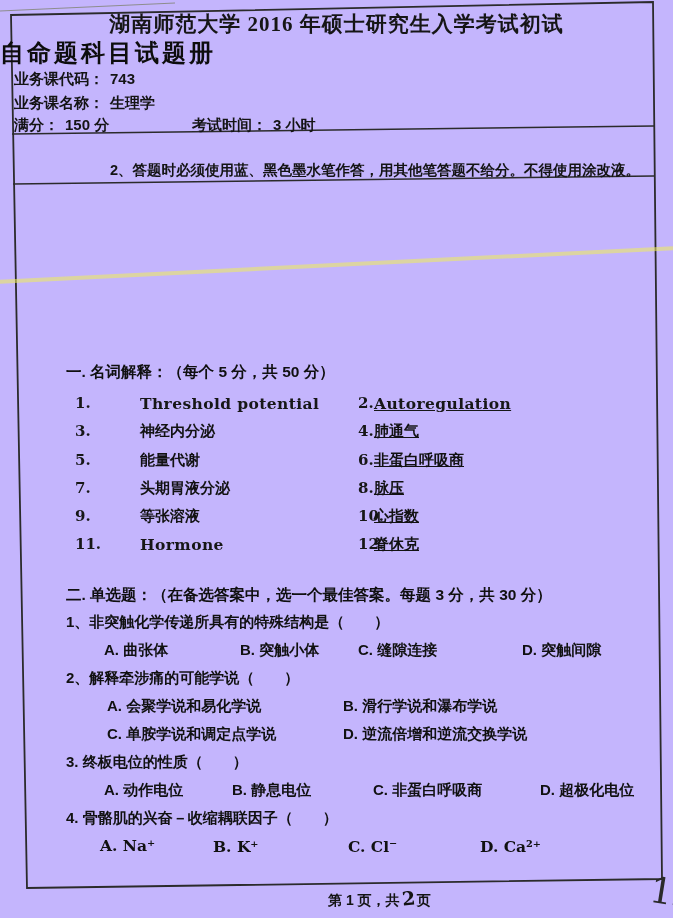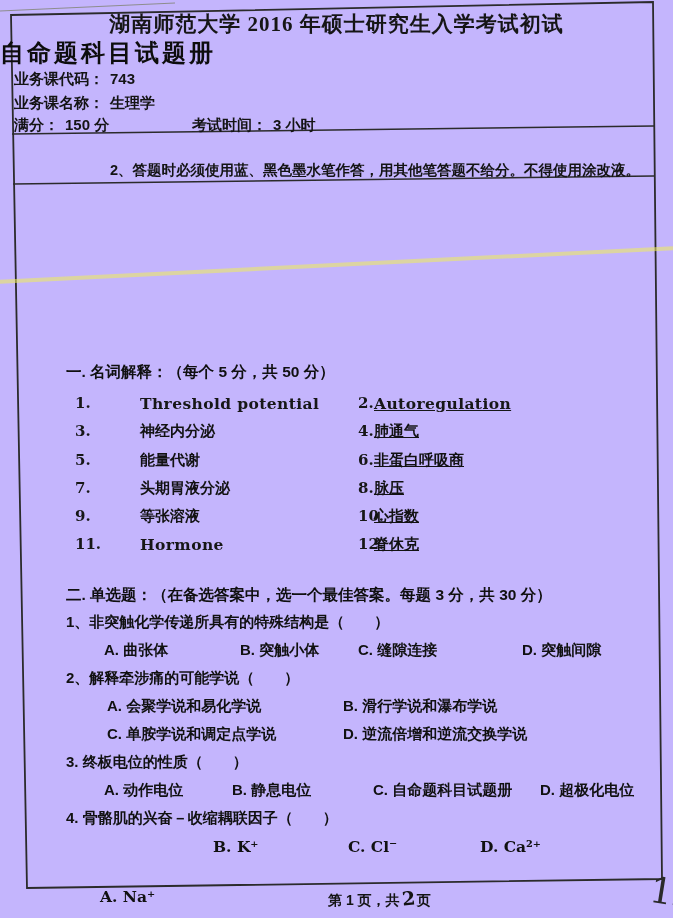--- a/index.html
+++ b/index.html
@@ -134,25 +134,25 @@
 
   <div class="abs stem" style="top:669px;left:66px">2、解释牵涉痛的可能学说（　　）</div>
   <span class="abs opt" style="top:697px;left:343px">B. 滑行学说和瀑布学说</span>
   <span class="abs opt" style="top:697px;left:107px">A. 会聚学说和易化学说</span>
   <span class="abs opt" style="top:725px;left:107px">C. 单胺学说和调定点学说</span>
   <span class="abs opt" style="top:725px;left:343px">D. 逆流倍增和逆流交换学说</span>
 
   <div class="abs stem" style="top:753px;left:66px">3. 终板电位的性质（　　）</div>
   <span class="abs opt" style="top:781px;left:104px">A. 动作电位</span>
   <span class="abs opt" style="top:781px;left:232px">B. 静息电位</span>
-  <span class="abs opt" style="top:781px;left:373px">C. 自命题科目试题册</span>
+  <span class="abs opt" style="top:781px;left:373px">C. 非蛋白呼吸商</span>
   <span class="abs opt" style="top:781px;left:540px">D. 超极化电位</span>
 
   <div class="abs stem" style="top:809px;left:66px">4. 骨骼肌的兴奋－收缩耦联因子（　　）</div>
-  <span class="abs opt ion" style="top:887px;left:100px">A. Na⁺</span>
+  <span class="abs opt ion" style="top:836px;left:100px">A. Na⁺</span>
   <span class="abs opt ion" style="top:837px;left:213px">B. K⁺</span>
   <span class="abs opt ion" style="top:837px;left:348px">C. Cl⁻</span>
   <span class="abs opt ion" style="top:837px;left:480px">D. Ca²⁺</span>
 
   <div class="abs footer" style="top:887px;left:328px">
     <span>第 1 页，共</span><span class="hand2">2</span><span>页</span>
   </div>
   <div class="abs corner" style="top:872px;left:650px">19</div>
 
 </div>

